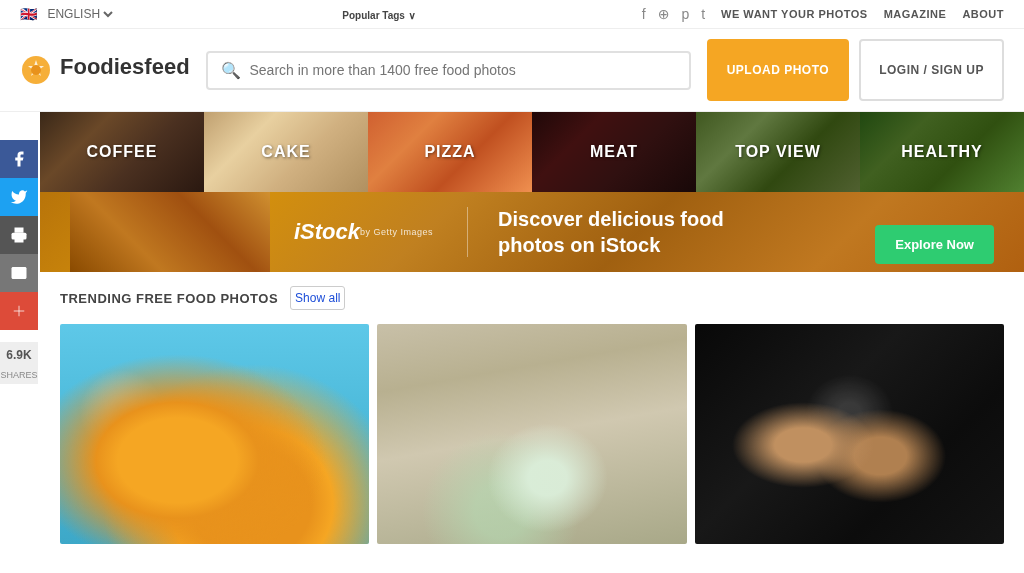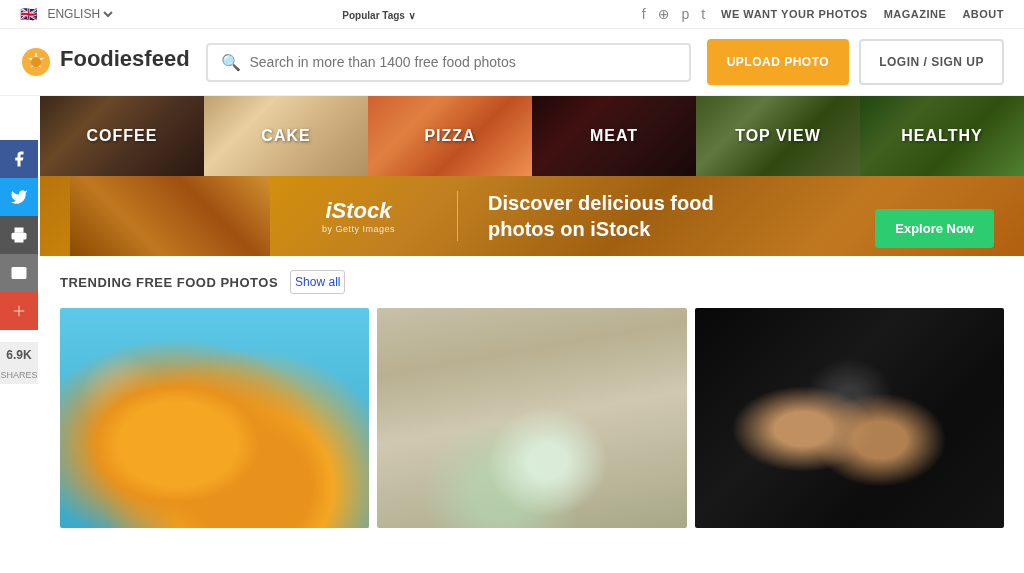--- a/index.html
+++ b/index.html
@@ -68,21 +68,21 @@
       font-weight: 700;
       cursor: pointer;
       letter-spacing: 0.5px;
       white-space: nowrap;
     }
     .btn-login {
       background: #fff;
       color: #555;
       border: 2px solid #ddd;
       border-radius: 4px;
-      padding: 14px 18px;
+      padding: 22px 18px;
       font-size: 12px;
       font-weight: 700;
       cursor: pointer;
       letter-spacing: 0.5px;
       white-space: nowrap;
     }
 
     
     .category-grid {
       display: flex;
@@ -199,23 +199,23 @@
       position: relative;
       overflow: hidden;
     }
     .istock-food-bg {
       width: 100%;
       height: 100%;
       background: linear-gradient(45deg, #8a4a00, #c07820, #a05010, #d09030);
     }
     .istock-logo-area {
       display: flex;
-      flex-direction: column;
-      align-items: center;
-      margin: 0 32px;
+      flex-direction: row;
+      align-items: center;
+      margin: 0 4px;
     }
     .istock-logo {
       font-size: 22px;
       font-weight: 900;
       color: #fff;
       font-style: italic;
     }
     .istock-sub {
       font-size: 9px;
       color: rgba(255,255,255,0.8);

